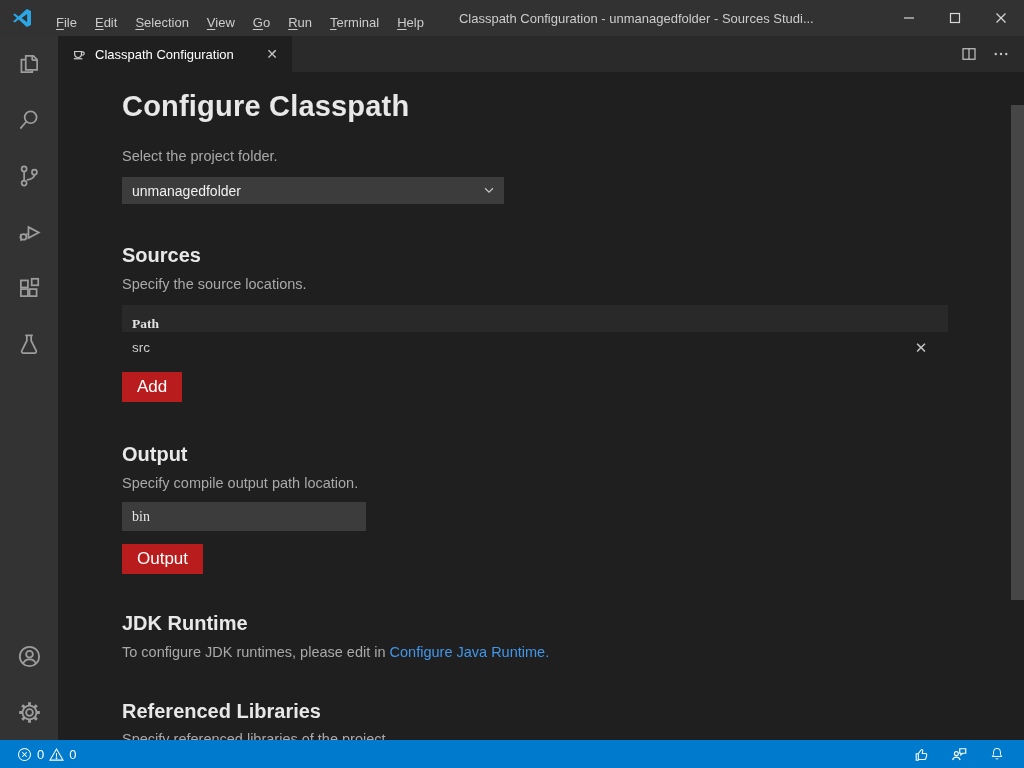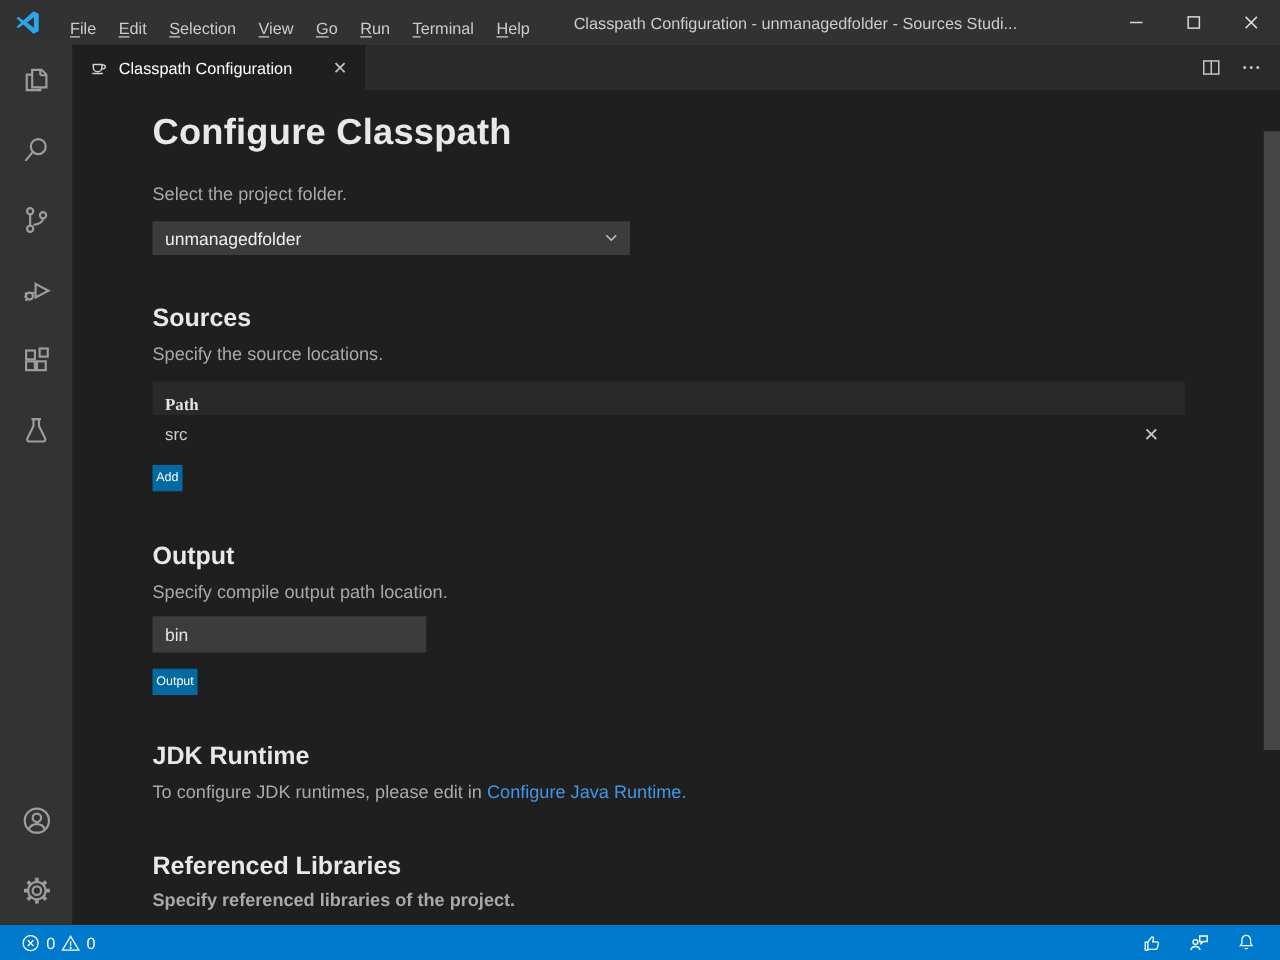--- a/index.html
+++ b/index.html
@@ -36,42 +36,42 @@
   
   .editor { position:absolute; top:72px; left:58px; right:0; bottom:28px; background:#1f1f1f; color:#cccccc; }
   .content { position:absolute; left:64px; top:0; right:12px; }
   h1 { font-size:29px; font-weight:600; color:#e8e8e8; margin-top:18px; letter-spacing:.2px; }
   h2 { font-size:20px; font-weight:700; color:#e8e8e8; }
   .desc { font-size:14.5px; color:#a9a9a9; }
   .h-sources { margin-top:40px; }
   .h-output  { margin-top:41px; }
   .h-jdk     { margin-top:38px; }
   .h-libs    { margin-top:40px; }
-  .mt8 { margin-top:8px;font-weight:bold; } .mt9 { margin-top:9px; }
+  .mt8 { margin-top:8px; } .mt9 { margin-top:9px; }
 
   .proj-label { margin-top:25px; font-size:14.5px; color:#a9a9a9; }
   .select { margin-top:13px; width:382px; height:27px; background:#3c3c3c; color:#f0f0f0;
     display:flex; align-items:center; padding:0 10px; font-size:14px; position:relative; cursor:pointer; }
   .select .chev { position:absolute; right:8px; top:6px; color:#c5c5c5; }
 
   .src-table { margin-top:13px; width:826px; }
   .tbl-header { height:27px; background:#29292a; display:flex; align-items:flex-end;
     padding:0 10px; font-size:13.5px; font-weight:700; color:#e3e3e3;font-family:Liberation Serif, serif; }
   .tbl-row { height:31px; display:flex; align-items:center; padding:0 18px 0 10px;
     font-size:13.5px; color:#cccccc; }
   .row-remove { margin-left:auto; color:#c5c5c5; width:18px; height:18px; display:flex;
     align-items:center; justify-content:center; font-size:15px; cursor:pointer; }
 
-  .btn { margin-top:9px; display:inline-block; background:#0369a1; color:#ffffff; border:none;
-    font-size:10px; font-family:"Liberation Sans",sans-serif; padding:5px 3px; cursor:pointer; }
+  .btn { margin-top:9px; display:inline-block; background:#b91c1c; color:#ffffff; border:none;
+    font-size:17px; font-family:"Liberation Sans",sans-serif; padding:5px 15px; cursor:pointer; }
   .btn-browse { margin-top:13px; }
 
-  .text-input { margin-top:11px; display:block; width:219px; height:29px; background:#3c3c3c;
+  .text-input { margin-top:11px; display:block; width:244px; height:29px; background:#3c3c3c;
     border:none; outline:none; color:#e6e6e6; font-size:14px; padding:0 10px;
-    font-family:Liberation Sans, sans-serif; }
+    font-family:Liberation Serif, serif; }
 
   .jdk-line { margin-top:9px; font-size:14.5px; color:#a9a9a9; }
   .link { color:#4296e8; cursor:pointer; text-decoration:none; }
 
   
   .scrollbar-thumb { position:absolute; right:0; top:105px; width:13px; height:495px; background:#464647; }
 
   
   .statusbar { position:absolute; left:0; bottom:0; width:1024px; height:28px; background:#007acc;
     color:#ffffff; display:flex; align-items:center; font-size:13px; padding:0 12px; z-index:10; }

